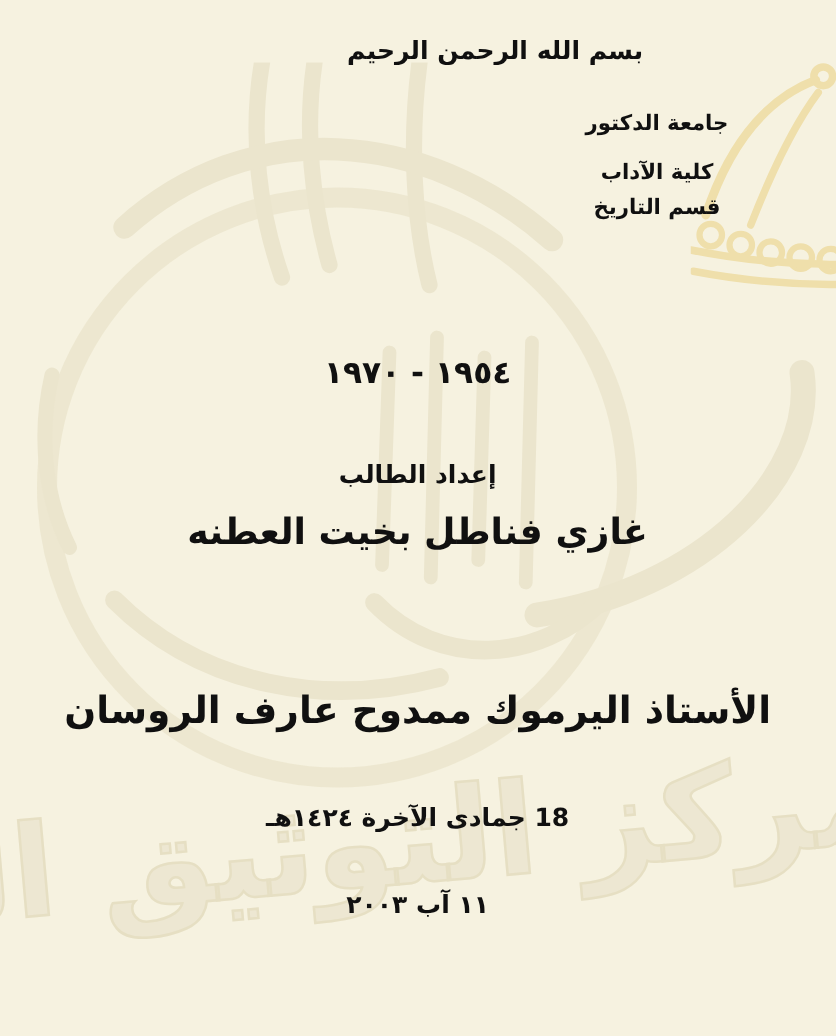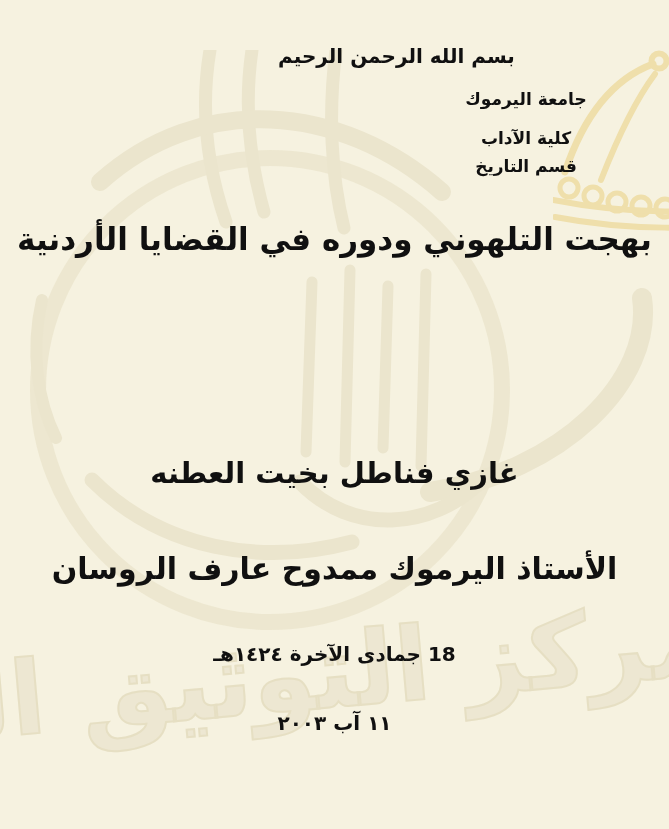--- a/index.html
+++ b/index.html
@@ -25,29 +25,29 @@
     white-space:nowrap;text-align:center;
     color:#ede7d2;
     -webkit-text-stroke:2px #e6dfc3;
     transform:rotate(-5deg);
     direction:rtl;
   }
   .wm-svg{position:absolute;}
   
   .content{position:absolute;inset:0;z-index:2;color:#101010;font-weight:bold;}
   .line{position:absolute;left:0;width:100%;text-align:center;white-space:nowrap;}
-  .basmala{top:44px;font-size:20px;padding-left:124px;box-sizing:border-box;}
+  .basmala{top:28px;font-size:20px;padding-left:124px;box-sizing:border-box;}
   .uni-line{position:absolute;left:420px;width:212px;text-align:center;font-size:17px;white-space:nowrap;}
   .uni-1{top:89px;}
   .uni-2{top:128px;}
   .uni-3{top:156px;}
   .thesis-title{top:221px;font-size:31px;letter-spacing:0.5px;}
   .thesis-years{top:283px;font-size:25px;letter-spacing:4px;}
   .prep-label{top:367px;font-size:20px;}
-  .student-name{top:408px;font-size:29px;margin-top:48px;}
+  .student-name{top:408px;font-size:29px;}
   .superv-label{top:514px;font-size:20px;}
   .superv-name{top:551px;font-size:30px;}
   .spec-line{top:605px;font-size:20px;}
   .hijri-line{top:642px;font-size:20px;}
   .greg-line{top:711px;font-size:20px;letter-spacing:2px;}
 </style>
 </head>
 <body>
 
 <div class="page">
@@ -90,26 +90,27 @@
       </g>
     </svg>
 
     <div class="wm-bottom-text">مركز التوثيق الملكي الأردني الهاشمي</div>
   </div>
 
   <div class="content">
 
     <div class="line basmala">بسم الله الرحمن الرحيم</div>
 
-    <div class="uni-line uni-1">جامعة اليرموك</div>
+    <div class="uni-line uni-1">جامعة الدكتور</div>
     <div class="uni-line uni-3">قسم التاريخ</div>
     <div class="uni-line uni-2">كلية الآداب</div>
 
-    <div class="line thesis-title">بهجت التلهوني ودوره في القضايا الأردنية</div>
+    <div class="line thesis-years">١٩٥٤ - ١٩٧٠</div>
 
+    <div class="line prep-label">إعداد الطالب</div>
     <div class="line student-name">غازي فناطل بخيت العطنه</div>
 
     <div class="line superv-name">الأستاذ اليرموك ممدوح عارف الروسان</div>
     <div class="line hijri-line">18 جمادى الآخرة ١٤٢٤هـ</div>
     <div class="line greg-line">١١ آب ٢٠٠٣</div>
   </div>
 
 </div>
 
 </body></html>

